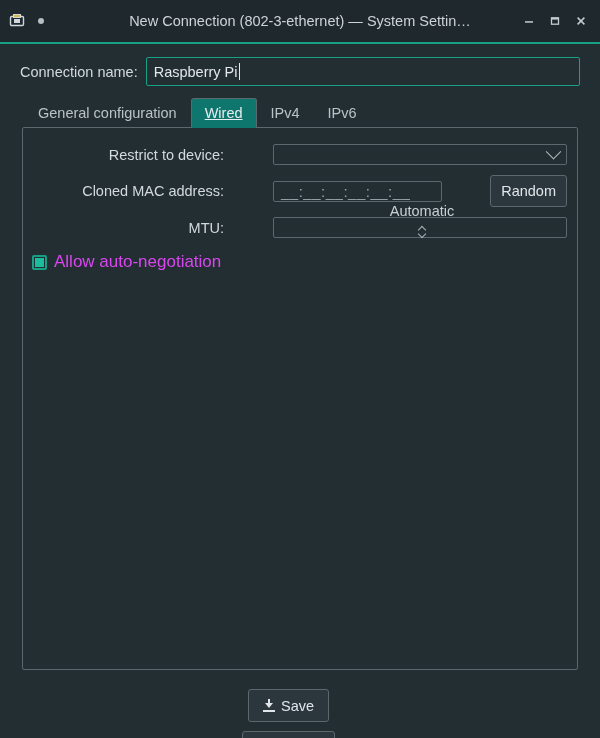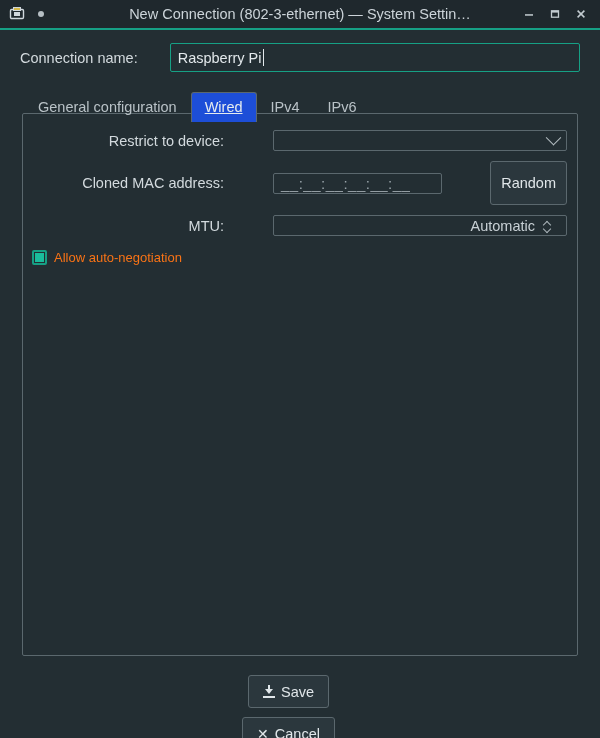--- a/index.html
+++ b/index.html
@@ -12,21 +12,21 @@
     background: #232e33;
     font-family: "Liberation Sans", sans-serif;
     color: #d3dade;
     overflow: hidden;
     -webkit-font-smoothing: antialiased;
   }
 
   
   .titlebar {
     position: relative;
-    height: 30px;
+    height: 44px;
     background: #1f282d;
     display: flex;
     align-items: center;
     border-bottom: 2px solid #16a085;
     box-sizing: border-box;
   }
   .tb-icon {
     width: 18px;
     height: 18px;
     margin-left: 8px;
@@ -71,21 +71,20 @@
     font-size: 13px;
     line-height: 1;
   }
 
   
   .name-row {
     display: flex;
     align-items: center;
     padding: 13px 20px 0 20px;
     box-sizing: border-box;
-    gap: 24px;
   }
   .name-label {
     font-size: 14.5px;
     color: #d3dade;
     white-space: nowrap;
     margin-right: 8px;
   }
   .name-input {
     flex: 1 1 auto;
     height: 29px;
@@ -123,25 +122,25 @@
     font-size: 14.5px;
     color: #b9c2c7;
     padding: 5px 13px 6px 13px;
     border: 1px solid transparent;
     border-bottom: none;
     border-radius: 3px 3px 0 0;
     white-space: nowrap;
     line-height: 18px;
     background: transparent;
     position: relative;
-    top: 9px;
+    top: 1px;
     margin-top: 20px;
   }
   .tab.active {
-    background: #1d4ed8;
+    background: #0f766e;
     border-color: #5b686e;
     color: #e6ecef;
     text-decoration: underline;
   }
 
   
   .panel {
     margin: 0 22px 0 22px;
     height: 543px;
     border: 1px solid #5b686e;
@@ -194,39 +193,40 @@
   .mac-field {
     letter-spacing: 0.5px;
     color: #9aa5ab;
     font-size: 15px;
     flex: 1 1 auto;
   }
   .btn {
     background: #2b373d;
     border: 1px solid #5b686e;
     border-radius: 3px;
-    height: 44px;
+    height: 32px;
     display: flex;
     align-items: center;
     justify-content: center;
     gap: 6px;
     font-size: 14.5px;
     color: #e0e6e9;
     box-sizing: border-box;
     white-space: nowrap;
   }
   .btn-random {
     padding: 0 10px;
     margin-left: 8px;
     flex: 0 0 auto;
   }
   .spin {
     justify-content: flex-end;
     gap: 6px;
-    padding-right: 14px;
+    padding-right: 3px;
+    flex-direction: column;
   }
   .spin-arrows {
     display: flex;
     flex-direction: column;
     align-items: center;
     justify-content: center;
     gap: 2px;
     width: 11px;
   }
   .spin-up, .spin-dn {
@@ -263,22 +263,22 @@
     justify-content: center;
     margin-right: 7px;
     flex: 0 0 auto;
   }
   .checkbox .fill {
     width: 9px;
     height: 9px;
     background: #1abc9c;
   }
   .check-label {
-    font-size: 13px;
-    color: #f97316;
+    font-size: 17px;
+    color: #d946ef;
     text-align: center;
   }
 
   
   .footer {
     display: flex;
     justify-content: flex-end;
     align-items: center;
     gap: 9px;
     padding: 19px 23px 0 0;

